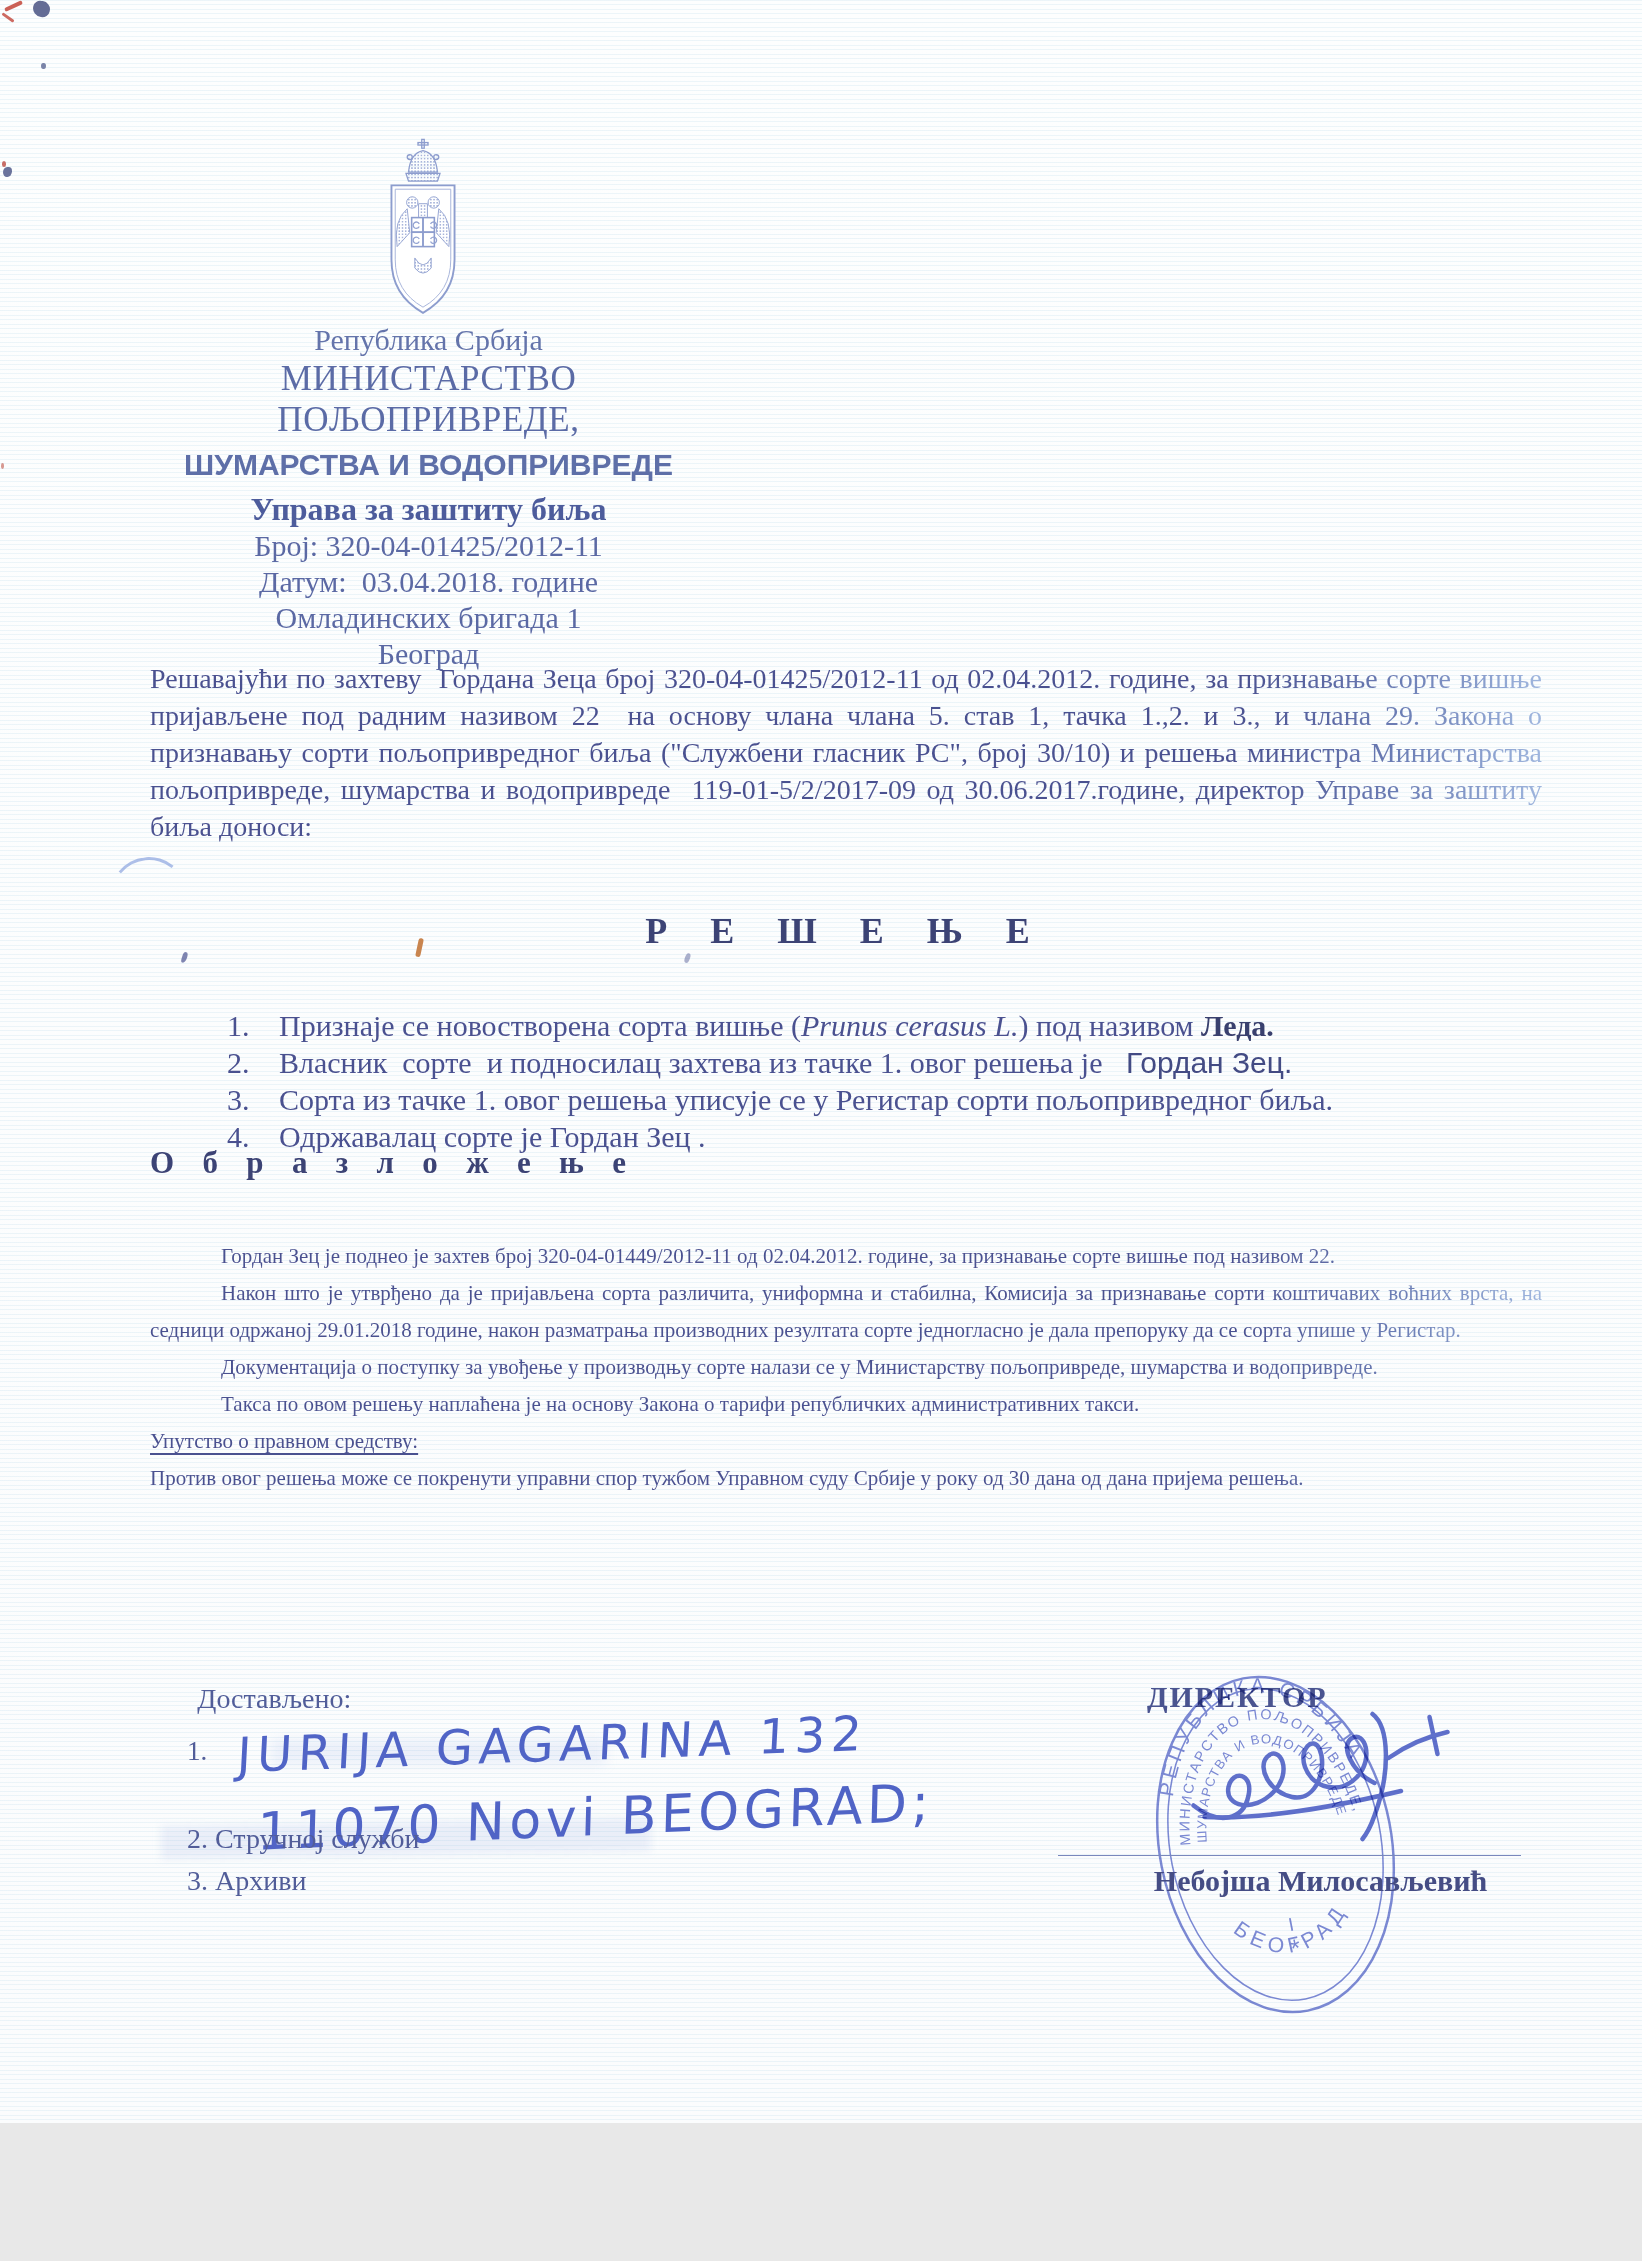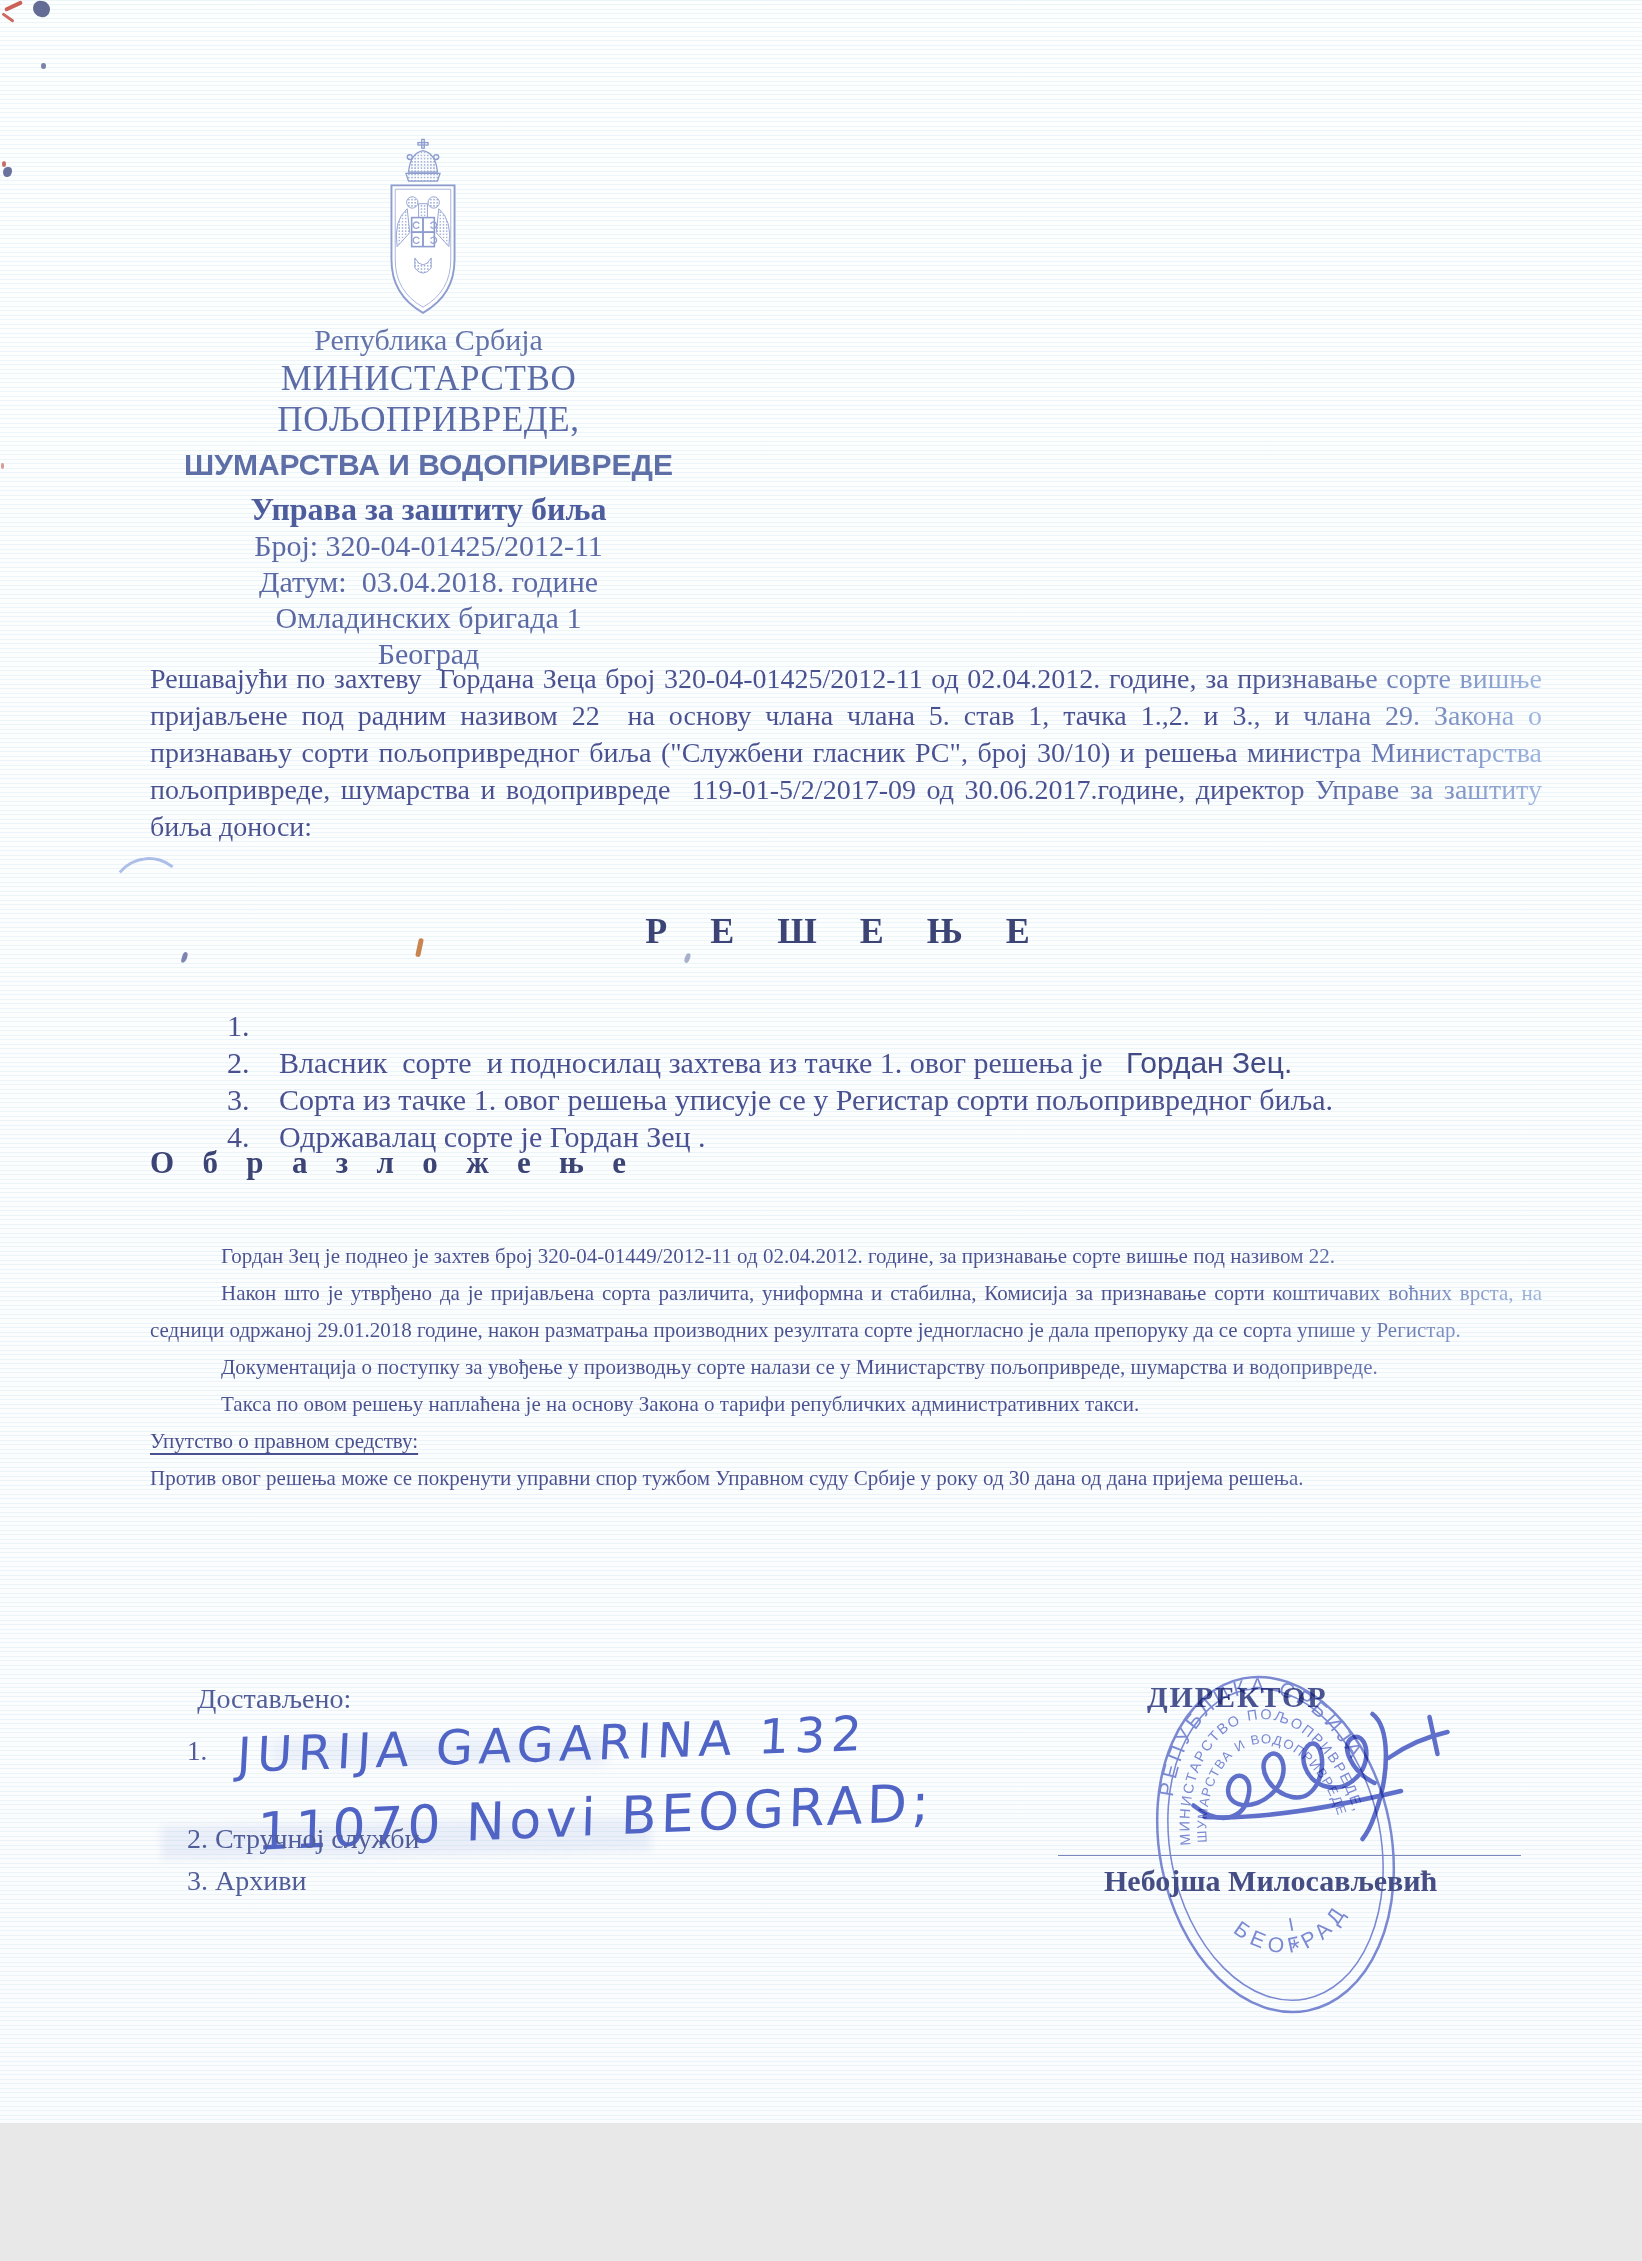--- a/index.html
+++ b/index.html
@@ -47,21 +47,21 @@
   .dv-item2{position:absolute;left:0;top:140px;}
   .dv-item3{position:absolute;left:0;top:182px;}
   .dv-item2,.dv-item3{position:absolute;}
   
   .director-title{position:absolute;left:1147px;top:1680px;width:296px;margin:0;
     font-size:30px;font-weight:700;letter-spacing:1.9px;color:#4a5490;}
   .stamp{position:absolute;left:1150px;top:1669px;width:251px;height:351px;transform:rotate(-11deg);
     mix-blend-mode:multiply;opacity:.88;}
   .sig-svg{position:absolute;left:1140px;top:1693px;width:367px;height:200px;mix-blend-mode:multiply;}
   .sig-line{position:absolute;left:1058px;top:1855px;width:463px;border-top:1.9px solid #7a88bd;}
-  .sig-name{position:absolute;left:1104px;top:1864px;width:387px;margin:0;text-align:left;
+  .sig-name{position:absolute;left:1127px;top:1864px;width:387px;margin:0;text-align:center;
     font-size:30px;font-weight:700;color:#454d85;}
   
   .artifact{position:absolute;}
   .blob1{left:33px;top:1.3px;width:17px;height:15.5px;background:#636c95;border-radius:42% 50% 45% 55%;transform:rotate(10deg);}
   .speck1{left:41px;top:63px;width:4.5px;height:5.8px;background:#7b84a8;border-radius:50%;}
   .speck2{left:3.2px;top:167px;width:8.4px;height:10.3px;background:#6a739c;border-radius:50% 40% 55% 45%;}
   .redmark-a{left:3.9px;top:3.9px;width:19.3px;height:3.9px;background:#c2453a;border-radius:1.9px;opacity:.85;transform:rotate(-25deg);}
   .redmark-b{left:1.3px;top:15.5px;width:14px;height:3.2px;background:#c2453a;border-radius:1.9px;opacity:.8;transform:rotate(35deg);}
   .reddot1{left:1.9px;top:161px;width:4.5px;height:5.8px;background:#bb4a42;border-radius:50%;opacity:.8;}
   .reddot2{left:0.6px;top:463px;width:3.9px;height:6.4px;background:#c05548;border-radius:50%;opacity:.6;}
@@ -144,20 +144,21 @@
 
   <section class="intro">
     <p class="fade-ink" style="margin:0">Решавајући по захтеву &nbsp;Гордана Зеца број 320-04-01425/2012-11 од 02.04.2012. године, за признавање сорте вишње пријављене под радним називом 22&nbsp; на основу члана члана 5. став 1, тачка 1.,2. и 3., и члана 29. Закона о признавању сорти пољопривредног биља ("Службени гласник РС", број 30/10) и решења министра Министарства пољопривреде, шумарства и водопривреде &nbsp;119-01-5/2/2017-09 од 30.06.2017.године, директор Управе за заштиту биља доноси:</p>
   </section>
 
   <h1 class="decision-heading">Р Е Ш Е Њ Е</h1>
 
   <div class="decision-list">
     <div class="d-item">
       <span class="d-num">1.</span>
+      <span><span>Признаје се новостворена сорта вишње (</span><span class="latin">Prunus cerasus L.</span><span>) под називом </span><span class="bold-serif">Леда.</span></span>
     </div>
     <div class="d-item">
       <span class="d-num">2.</span>
       <span><span>Власник &nbsp;сорте &nbsp;и подносилац захтева из тачке 1. овог решења је </span><span class="name-sans">Гордан Зец.</span></span>
     </div>
     <div class="d-item">
       <span class="d-num">3.</span>
       <span>Сорта из тачке 1. овог решења уписује се у Регистар сорти пољопривредног биља.</span>
     </div>
     <div class="d-item">

